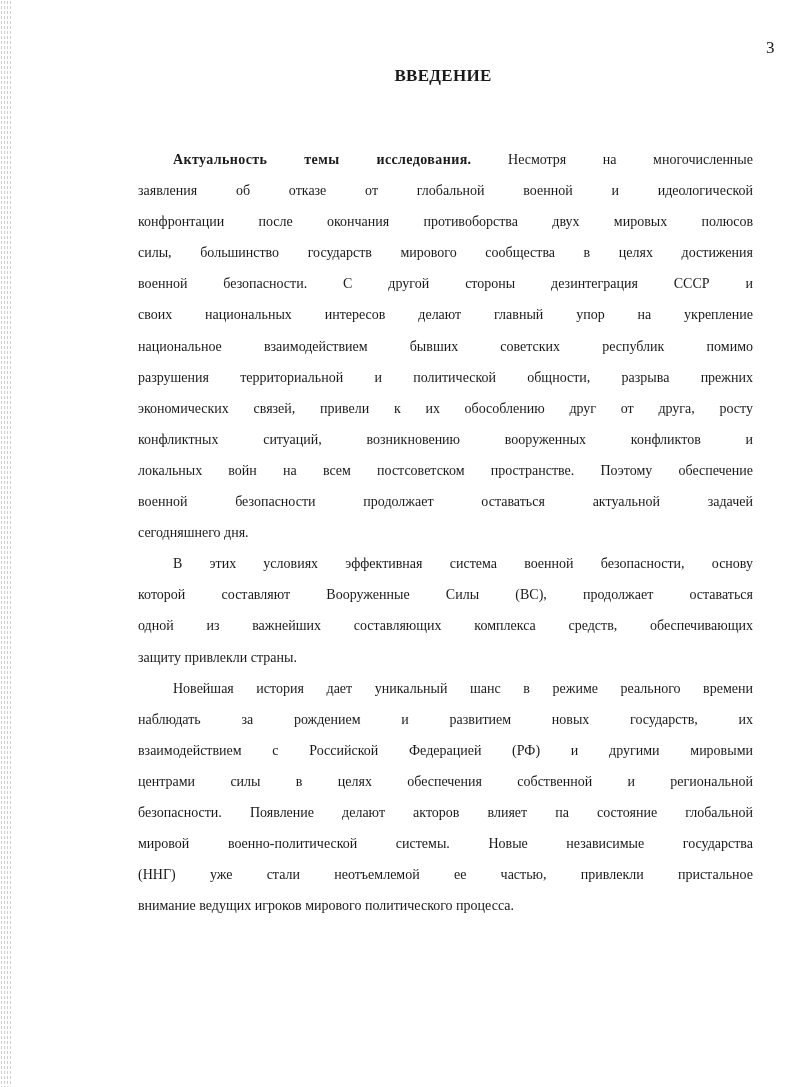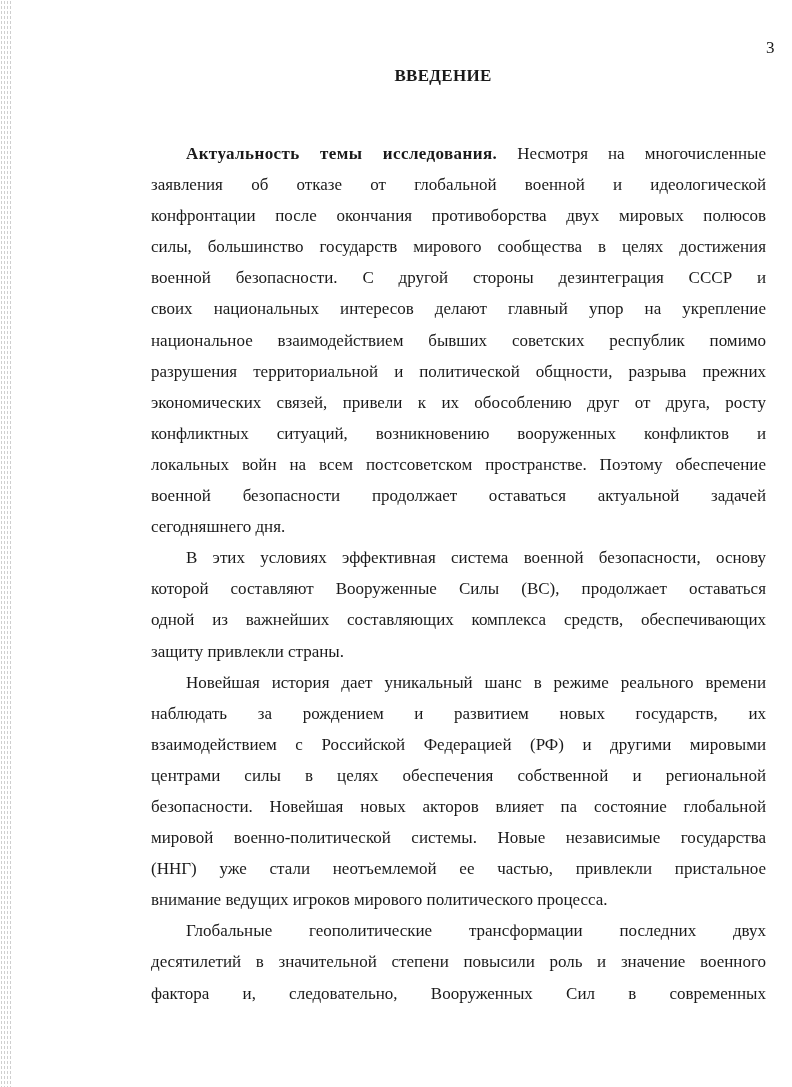--- a/index.html
+++ b/index.html
@@ -13,22 +13,22 @@
     background-size: 3px 5px; opacity: 0.7;
   }
   .page-number {
     position: absolute; left: 766px; top: 38px; font-size: 17px;
   }
   .title {
     position: absolute; left: 0; top: 66px; width: 886px; text-align: center;
     font-weight: bold; font-size: 17px; letter-spacing: 0.3px;
   }
   .body-text {
-    position: absolute; left: 138px; top: 138px; width: 615px;
-    font-size: 17px; line-height: 31.1px; margin-left: 13px;
+    position: absolute; left: 138px; top: 144px; width: 615px;
+    font-size: 14px; line-height: 31.1px;
   }
   .line {
     display: block; height: 31.1px; white-space: nowrap;
     text-align: justify; text-align-last: justify;
   }
   .line.last { text-align-last: left; }
   .line.indent { padding-left: 35px; }
   .bold { font-weight: bold; letter-spacing: 0.4px; }
 </style>
 </head>
@@ -62,24 +62,19 @@
     <span class="line">которой составляют Вооруженные Силы (ВС), продолжает оставаться</span>
     <span class="line">одной из важнейших составляющих комплекса средств, обеспечивающих</span>
     <span class="line last">защиту привлекли страны.</span>
   </div>
 
   <div>
     <span class="line indent">Новейшая история дает уникальный шанс в режиме реального времени</span>
     <span class="line">наблюдать за рождением и развитием новых государств, их</span>
     <span class="line">взаимодействием с Российской Федерацией (РФ) и другими мировыми</span>
     <span class="line">центрами силы в целях обеспечения собственной и региональной</span>
-    <span class="line">безопасности. Новейшая новых акторов влияет па состояние глобальной</span>
+    <span class="line">безопасности. Появление делают акторов влияет па состояние глобальной</span>
     <span class="line">мировой военно-политической системы. Новые независимые государства</span>
     <span class="line">(ННГ) уже стали неотъемлемой ее частью, привлекли пристальное</span>
     <span class="line last">внимание ведущих игроков мирового политического процесса.</span>
   </div>
 
-  <div>
-    <span class="line indent">Глобальные геополитические трансформации последних двух</span>
-    <span class="line">десятилетий в значительной степени повысили роль и значение военного</span>
-    <span class="line">фактора и, следовательно, Вооруженных Сил в современных</span>
-  </div>
 </div>
 
 </body></html>

